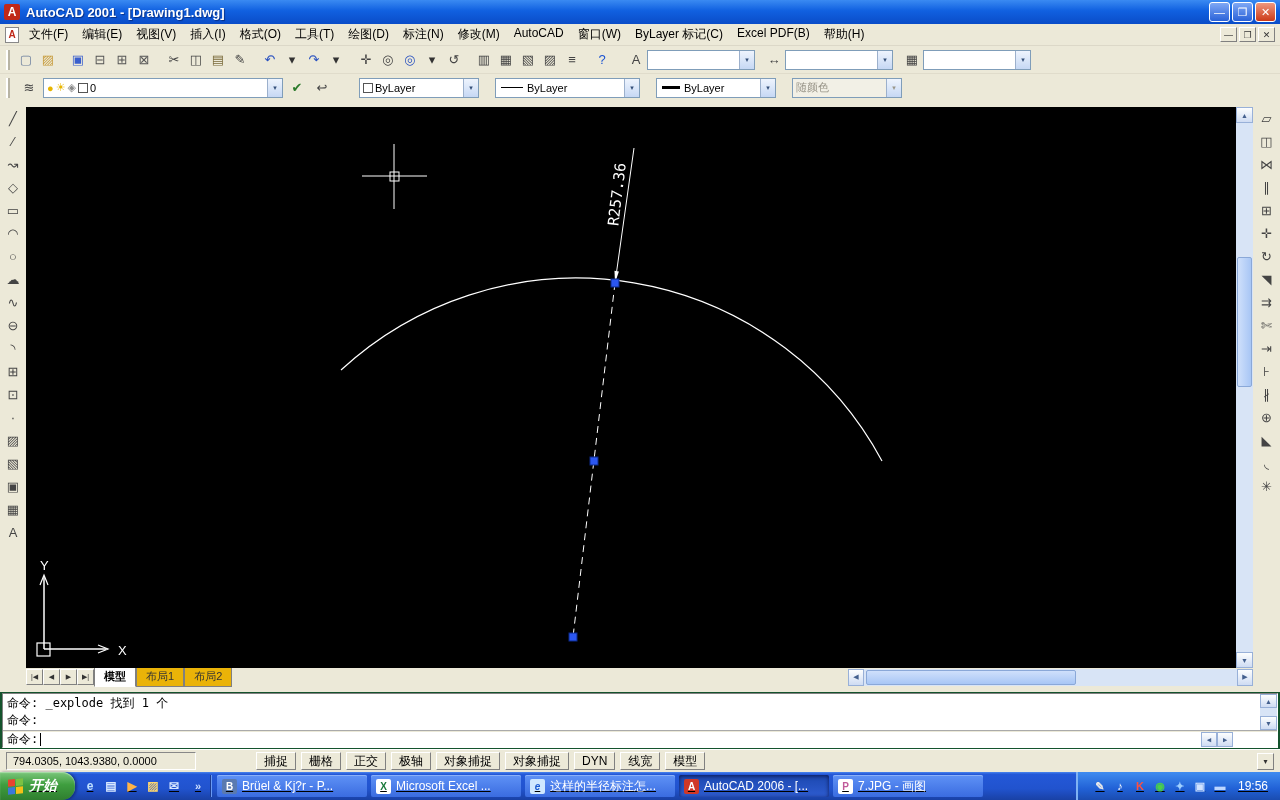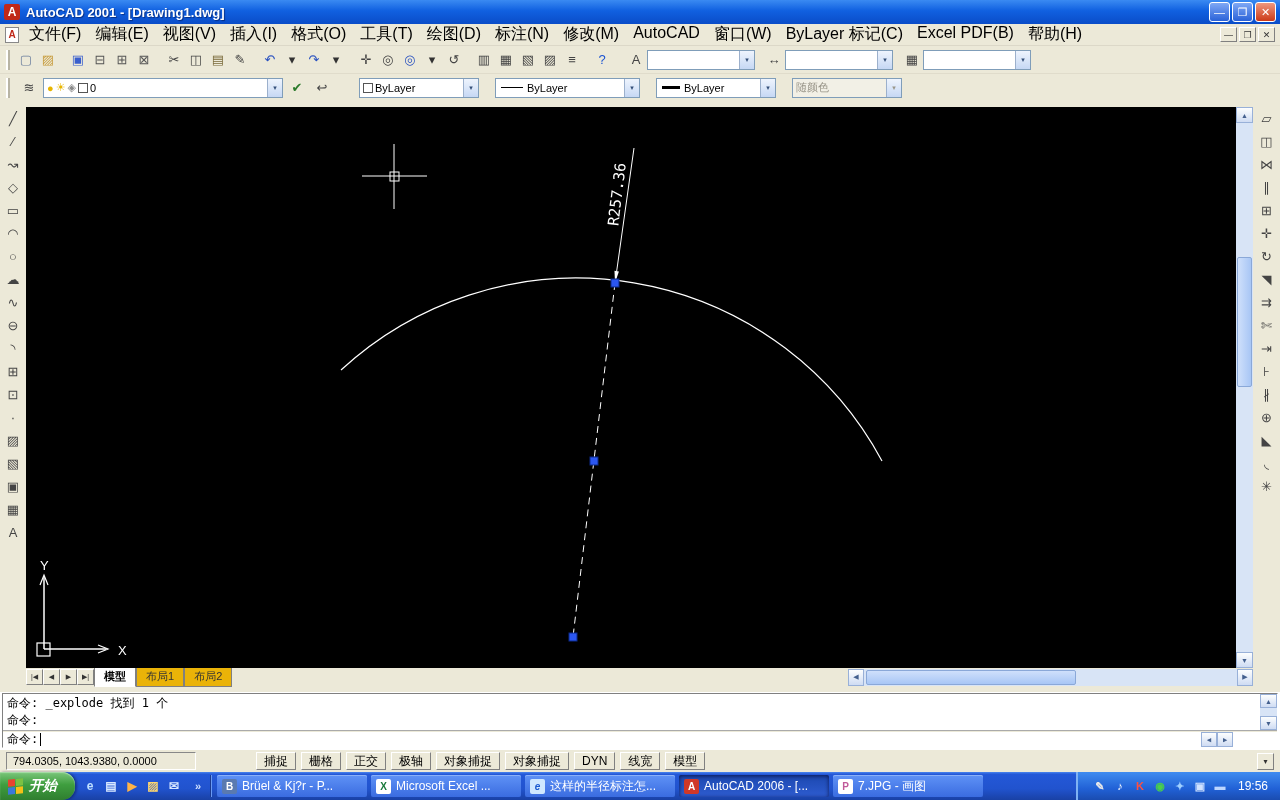--- a/index.html
+++ b/index.html
@@ -18,21 +18,21 @@
   .winbtn { width:21px; height:20px; margin-left:2px; border:1px solid #fff; border-radius:3px;
     background:linear-gradient(180deg,#7fa8f5,#2a62d8); color:#fff; font-size:11px;
     display:flex; align-items:center; justify-content:center; }
   .winbtn.close { background:linear-gradient(180deg,#f0987e,#cc3a18); }
 
   
   #menubar { position:absolute; left:0; top:24px; width:1280px; height:22px; background:#ece9d8;
     display:flex; align-items:center; padding:0 2px; border-bottom:1px solid #dcd8c8; }
   .dwg-icon { width:14px; height:16px; background:#fff; border:1px solid #888; color:#c02818;
     font-size:10px; font-weight:bold; display:flex; align-items:center; justify-content:center; margin:0 3px; }
-  .menu-item { font-size:16px; color:#000; padding:3px 7px; white-space:nowrap; }
+  .menu-item { font-size:12px; color:#000; padding:3px 7px; white-space:nowrap; }
   #menubar .mdi { margin-left:auto; display:flex; gap:2px; padding-right:3px; }
   .mdibtn { width:17px; height:15px; background:#ece9d8; border:1px solid;
     border-color:#fff #808080 #808080 #fff; font-size:9px; color:#333;
     display:flex; align-items:center; justify-content:center; }
 
   
   #toolbar1 { position:absolute; left:0; top:46px; width:1280px; height:28px; background:#ece9d8;
     display:flex; align-items:center; padding:0 6px; border-bottom:1px solid #e0dccb; }
   #toolbar2 { position:absolute; left:0; top:74px; width:1280px; height:27px; background:#ece9d8;
     display:flex; align-items:center; padding:0 6px; gap:3px; }
@@ -74,21 +74,21 @@
     font-size:7px; color:#333; display:flex; align-items:center; justify-content:center; flex:none; }
   .tab { font-size:11px; padding:1px 9px 2px; border:1px solid #808080; border-top:none; background:#eab308;
     color:#333; flex:none; }
   .tab.active { background:#fff; color:#000; border-bottom:1px solid #fff; font-weight:bold; }
   #hscroll { margin-left:auto; width:405px; height:17px; background:#d8e4f6; display:flex; align-items:center; position:relative; }
   #hscroll .sbtn { width:16px; height:17px; }
   #hscroll .thumb { position:absolute; left:18px; width:210px; height:15px; top:1px;
     background:linear-gradient(180deg,#cfe0fb,#a8c6f5); border:1px solid #8aa8d8; border-radius:2px; }
 
   
-  #cmdwin { position:absolute; left:0; top:692px; width:1280px; height:57px; background:#ffffff; padding:1px 2px; }
+  #cmdwin { position:absolute; left:0; top:692px; width:1280px; height:57px; background:#14532d; padding:1px 2px; }
   #cmdwin .inner { width:100%; height:100%; border:1px solid; border-color:#808080 #fff #fff #808080; background:#fff; position:relative; }
   .cmd-hist { position:absolute; left:0; top:0; right:17px; height:36px; padding:1px 4px;
     font-family:"DejaVu Sans Mono", monospace; font-size:12px; color:#000; overflow:hidden; }
   .cmd-hist div { height:17px; line-height:17px; white-space:pre; }
   .cmd-vscroll { position:absolute; right:0; top:0; width:17px; height:36px; background:#d8e4f6;
     display:flex; flex-direction:column; justify-content:space-between; }
   .cmd-split { position:absolute; left:0; top:36px; width:100%; height:2px; background:#ece9d8; border-top:1px solid #aaa; }
   .cmd-line { position:absolute; left:0; top:38px; right:0; bottom:0; display:flex; align-items:center;
     font-family:"DejaVu Sans Mono", monospace; font-size:12px; padding:0 4px; }
   .cmd-line .caret { width:7px; height:13px; border-left:1px solid #000; margin-left:2px; }
@@ -103,21 +103,21 @@
   .toggle { height:18px; border:1px solid; border-color:#fff #808080 #808080 #fff; background:#ece9d8;
     font-size:12px; color:#000; padding:0 7px; display:flex; align-items:center; flex:none;
     font-family:"Liberation Sans",sans-serif; }
   .sb-right { margin-left:auto; display:flex; gap:3px; }
   .sb-mini { width:17px; height:17px; border:1px solid; border-color:#fff #808080 #808080 #fff;
     background:#ece9d8; font-size:8px; display:flex; align-items:center; justify-content:center; color:#333; }
 
   
   #taskbar { position:absolute; left:0; top:772px; width:1280px; height:28px;
     background:linear-gradient(180deg,#4a86ee 0%,#2458d8 8%,#2153ce 60%,#1941a5 100%);
-    display:flex; align-items:center; }
+    display:flex; align-items:center;text-decoration:underline; }
   #start { height:28px; padding:0 18px 0 8px; border-radius:0 13px 13px 0;
     background:linear-gradient(180deg,#7cc77c 0%,#3f9e3f 45%,#2f7e2f 100%);
     color:#fff; font-weight:bold; font-size:14px; font-style:italic; display:flex; align-items:center; gap:6px;
     box-shadow:inset 0 1px 1px #aaddaa, 2px 0 3px rgba(0,0,30,.4); flex:none; }
   .winflag { width:15px; height:15px; display:grid; grid-template-columns:7px 7px; grid-template-rows:7px 7px;
     gap:1px; transform:skewY(-6deg); }
   .winflag span { display:block; }
   #quicklaunch { display:flex; align-items:center; gap:3px; padding:0 6px; flex:none; }
   .qlicon { width:18px; height:18px; font-size:12px; display:flex; align-items:center; justify-content:center;
     font-weight:bold; }

